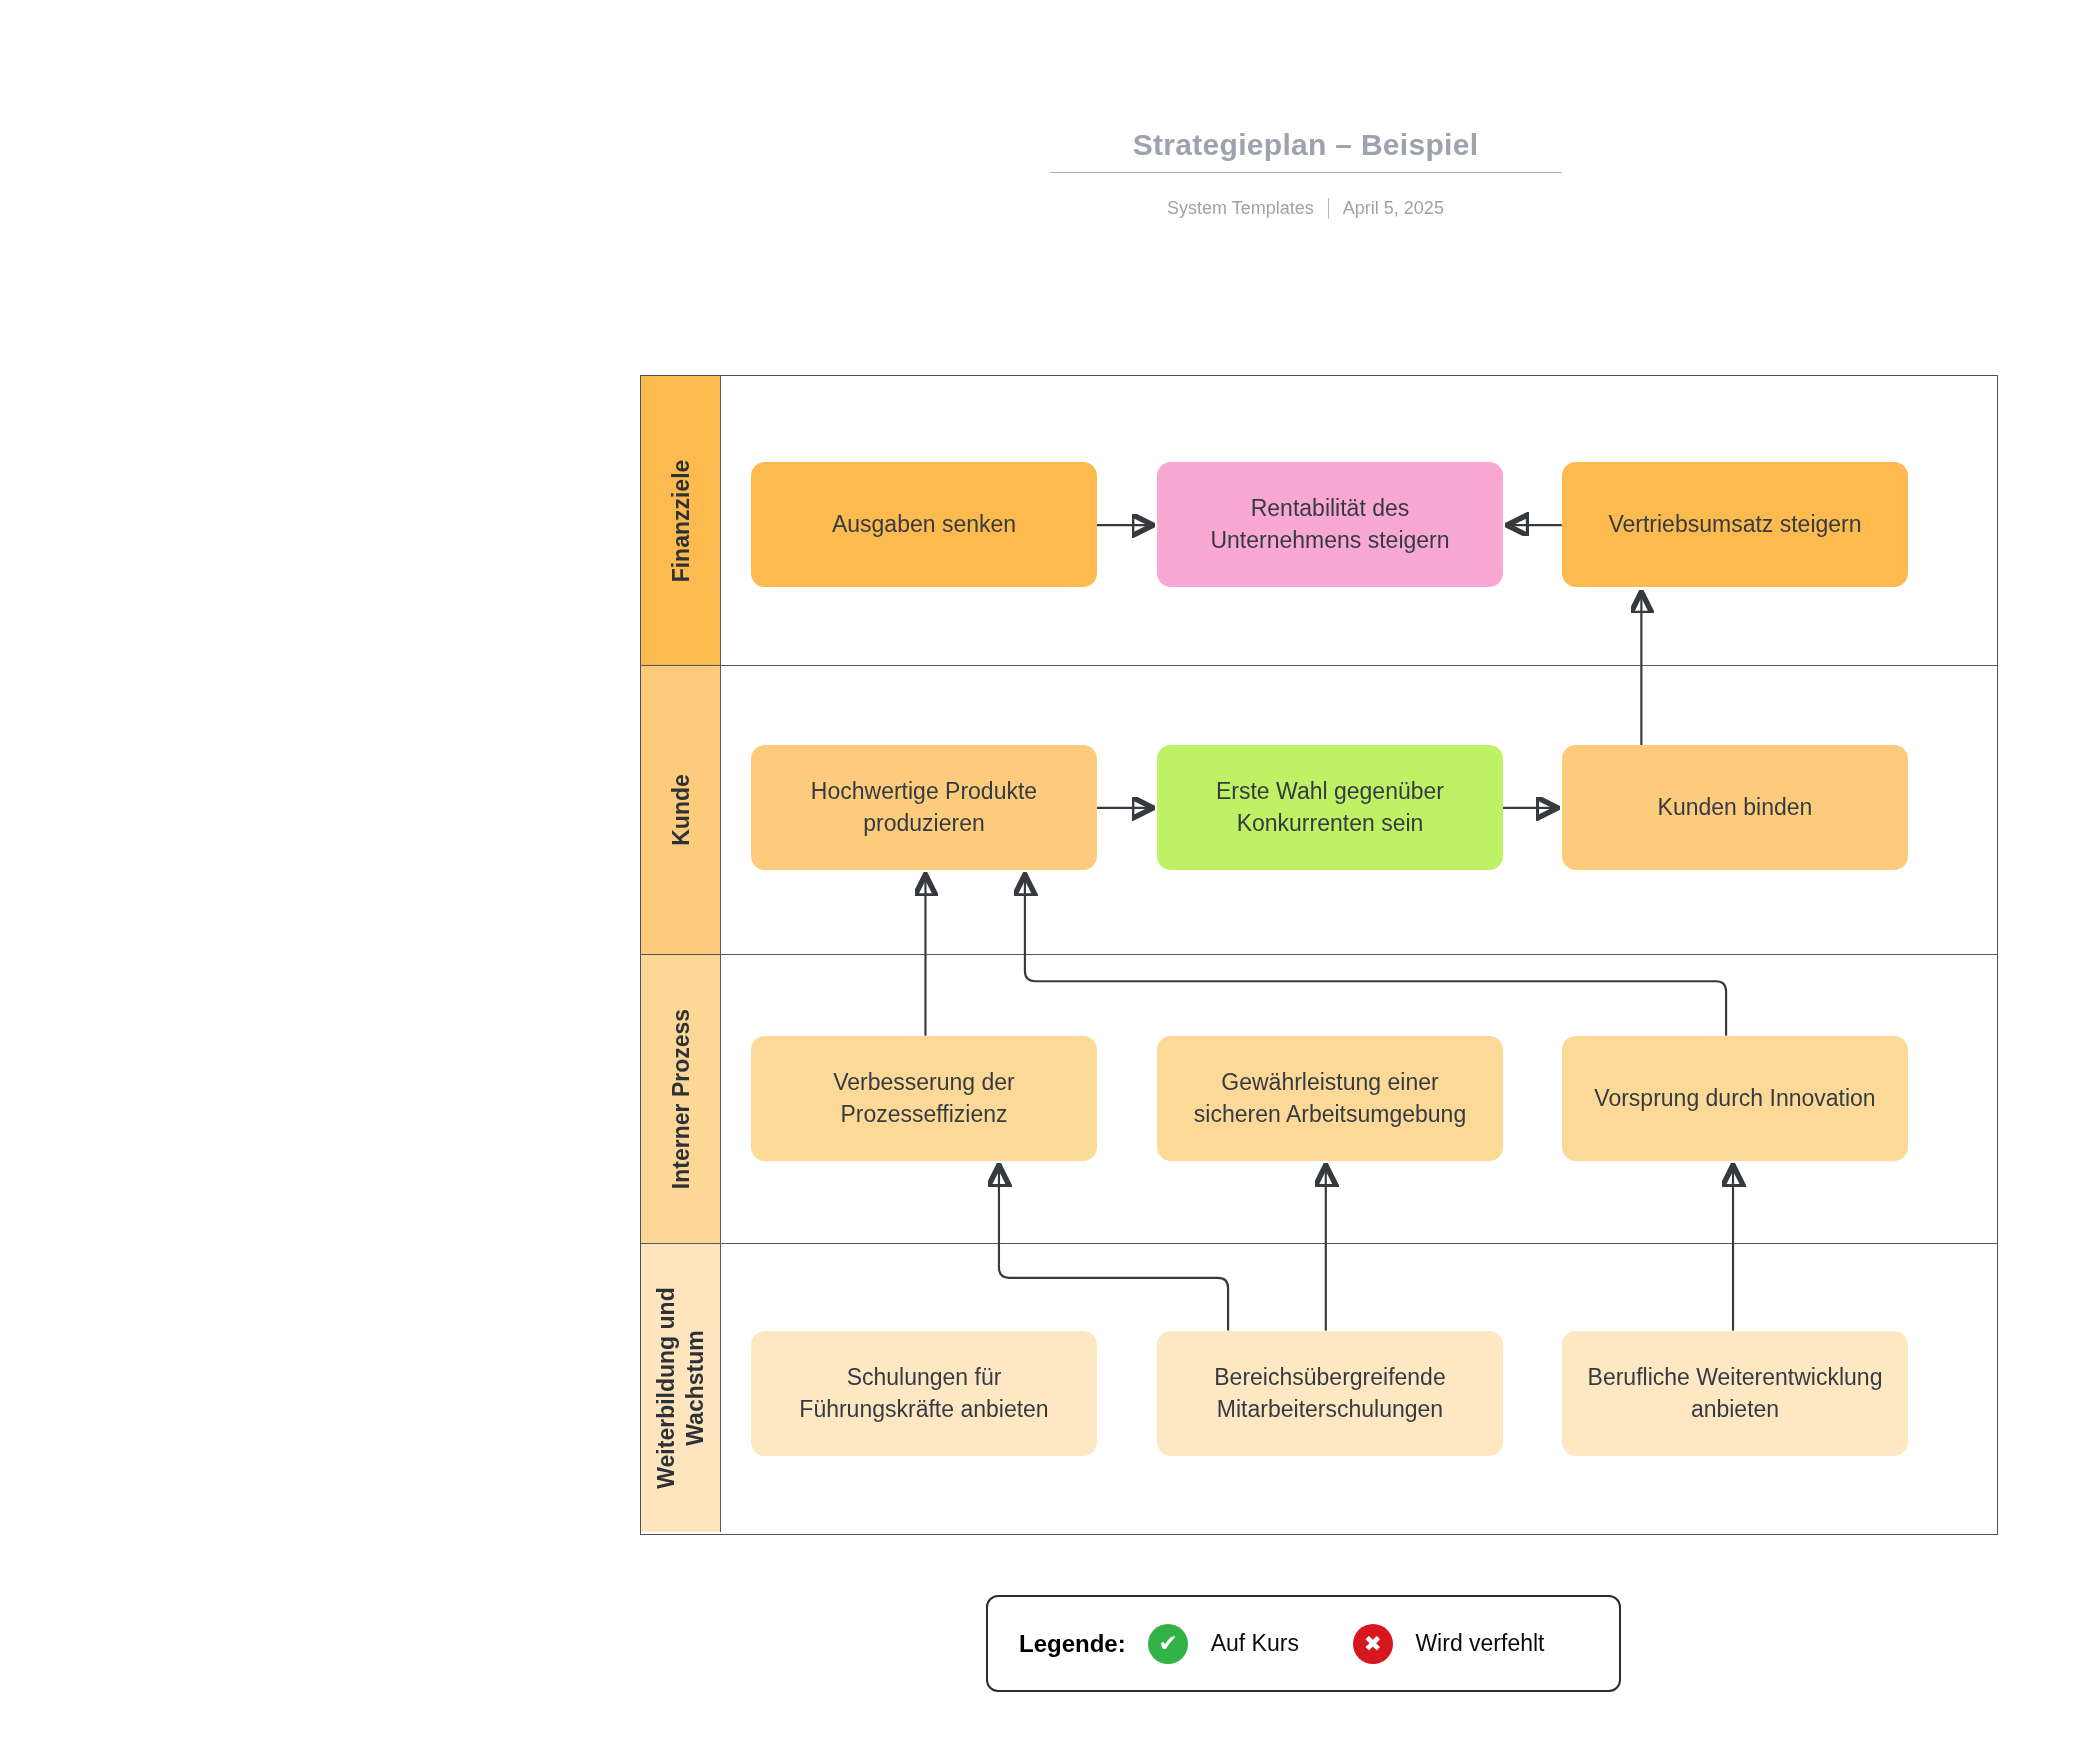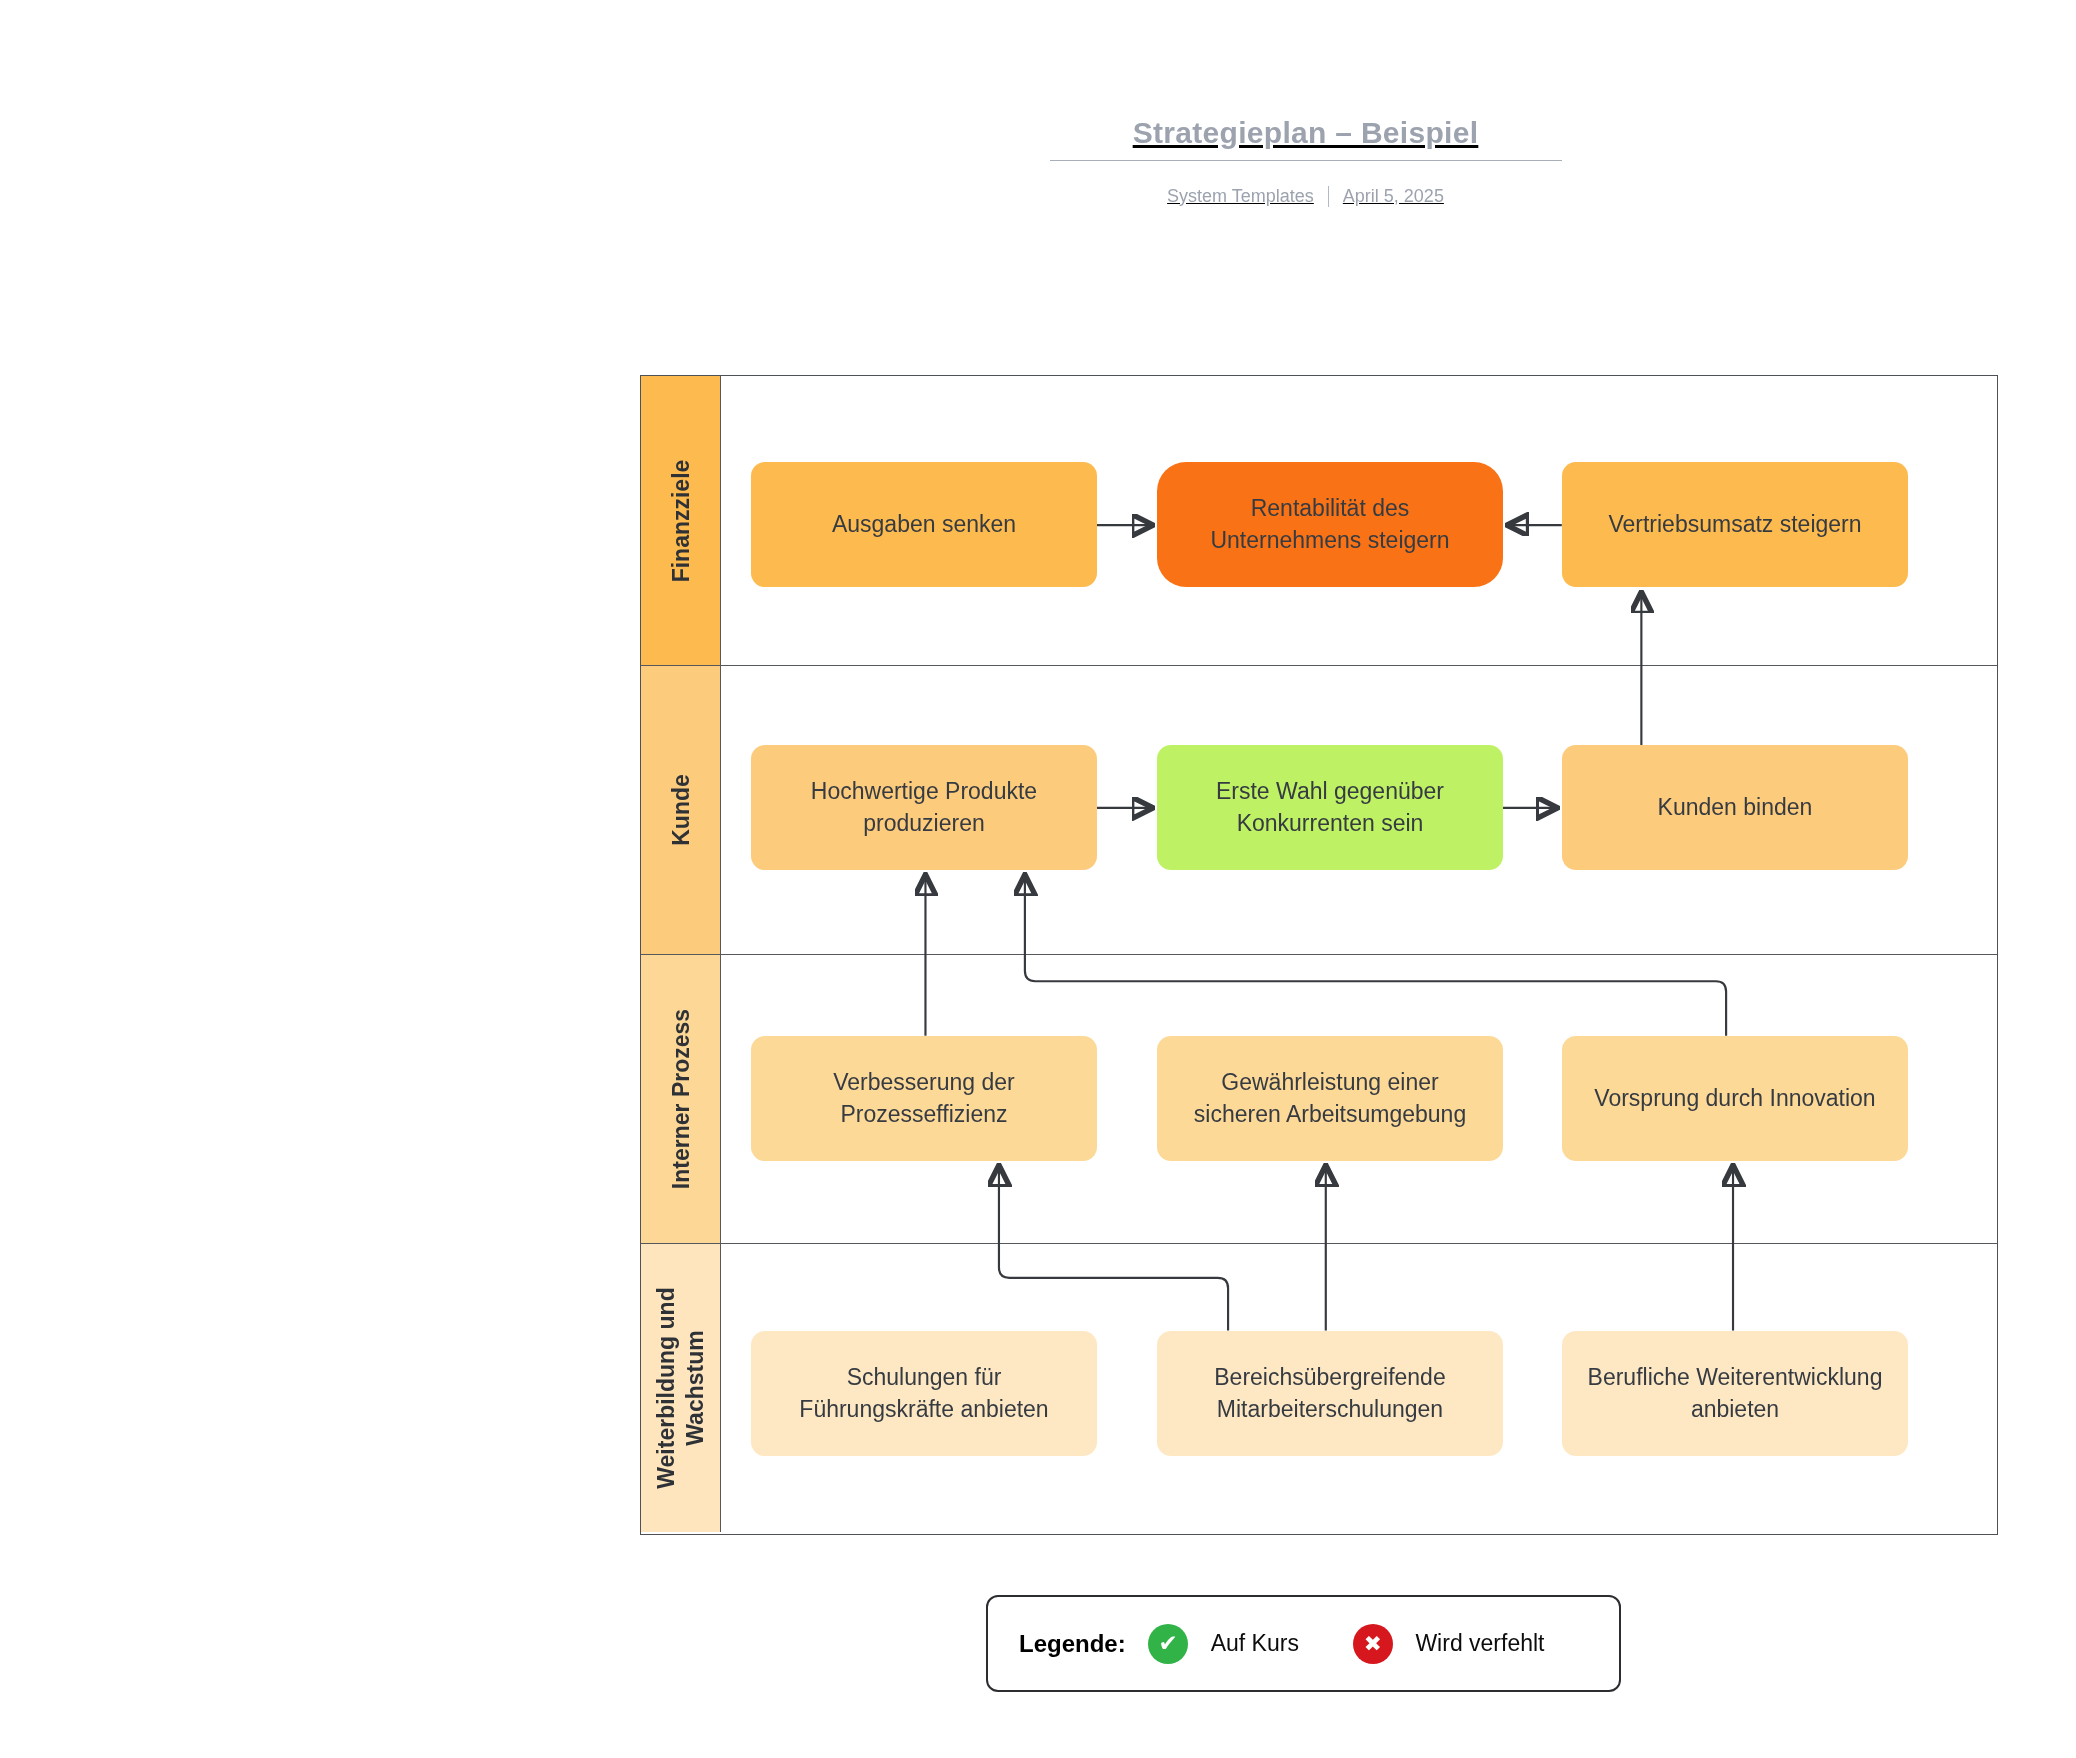--- a/index.html
+++ b/index.html
@@ -3,21 +3,21 @@
 <meta charset="utf-8">
 <style>
   html,body{margin:0;padding:0;}
   body{
     width:2076px;height:1759px;position:relative;background:#ffffff;
     font-family:"Liberation Sans","DejaVu Sans",sans-serif;
     -webkit-font-smoothing:antialiased;
   }
 
   
-  .title-block{position:absolute;left:1046px;top:115px;width:519px;text-align:center;text-decoration:underline;}
+  .title-block{position:absolute;left:1046px;top:127px;width:519px;text-align:center;}
   .doc-title{font-size:30px;font-weight:bold;color:#9CA3AE;letter-spacing:0.3px;line-height:1.2;}
   .title-rule{margin:8.6px auto 0 auto;width:512px;border-bottom:1.7px solid #A9AFB9;}
   .doc-subtitle{margin-top:25px;font-size:18px;color:#9CA3AE;display:flex;justify-content:center;align-items:center;gap:14px;}
   .sub-sep{display:inline-block;width:0;height:21px;border-left:1.7px solid #B3B9C2;}
 
   
   .diagram{
     position:absolute;left:640px;top:375px;width:1358px;height:1160px;
     border:1.7px solid #4E5257;background:#ffffff;box-sizing:border-box;
   }
@@ -120,21 +120,21 @@
     <path d="M 329 763 V 579" marker-end="url(#ah)"></path>
     <path d="M 1255 763 V 712 Q 1255 700 1243 700 H 456 Q 444 700 444 688 V 579" marker-end="url(#ah)"></path>
     <path d="M 679 1104 V 1055 Q 679 1043 667 1043 H 426 Q 414 1043 414 1031 V 915" marker-end="url(#ah)"></path>
     <path d="M 792 1104 V 915" marker-end="url(#ah)"></path>
     <path d="M 1263 1104 V 915" marker-end="url(#ah)"></path>
   </svg>
 
   <div class="node c0 r0" style="background: rgb(253, 186, 78);">
     <span>Ausgaben senken</span>
   </div>
-  <div class="node c1 r0" style="background: #f97316; border-radius: 29px;">
+  <div class="node c1 r0" style="background: #f9a8d4;">
     <span>Rentabilität des Unternehmens steigern</span>
   </div>
   <div class="node c2 r0" style="background: rgb(253, 186, 78);">
     <span>Vertriebsumsatz steigern</span>
   </div>
 
   <div class="node c0 r1" style="background: rgb(253, 203, 124);">
     <span>Hochwertige Produkte produzieren</span>
   </div>
   <div class="node c1 r1" style="background: #bef264;">

